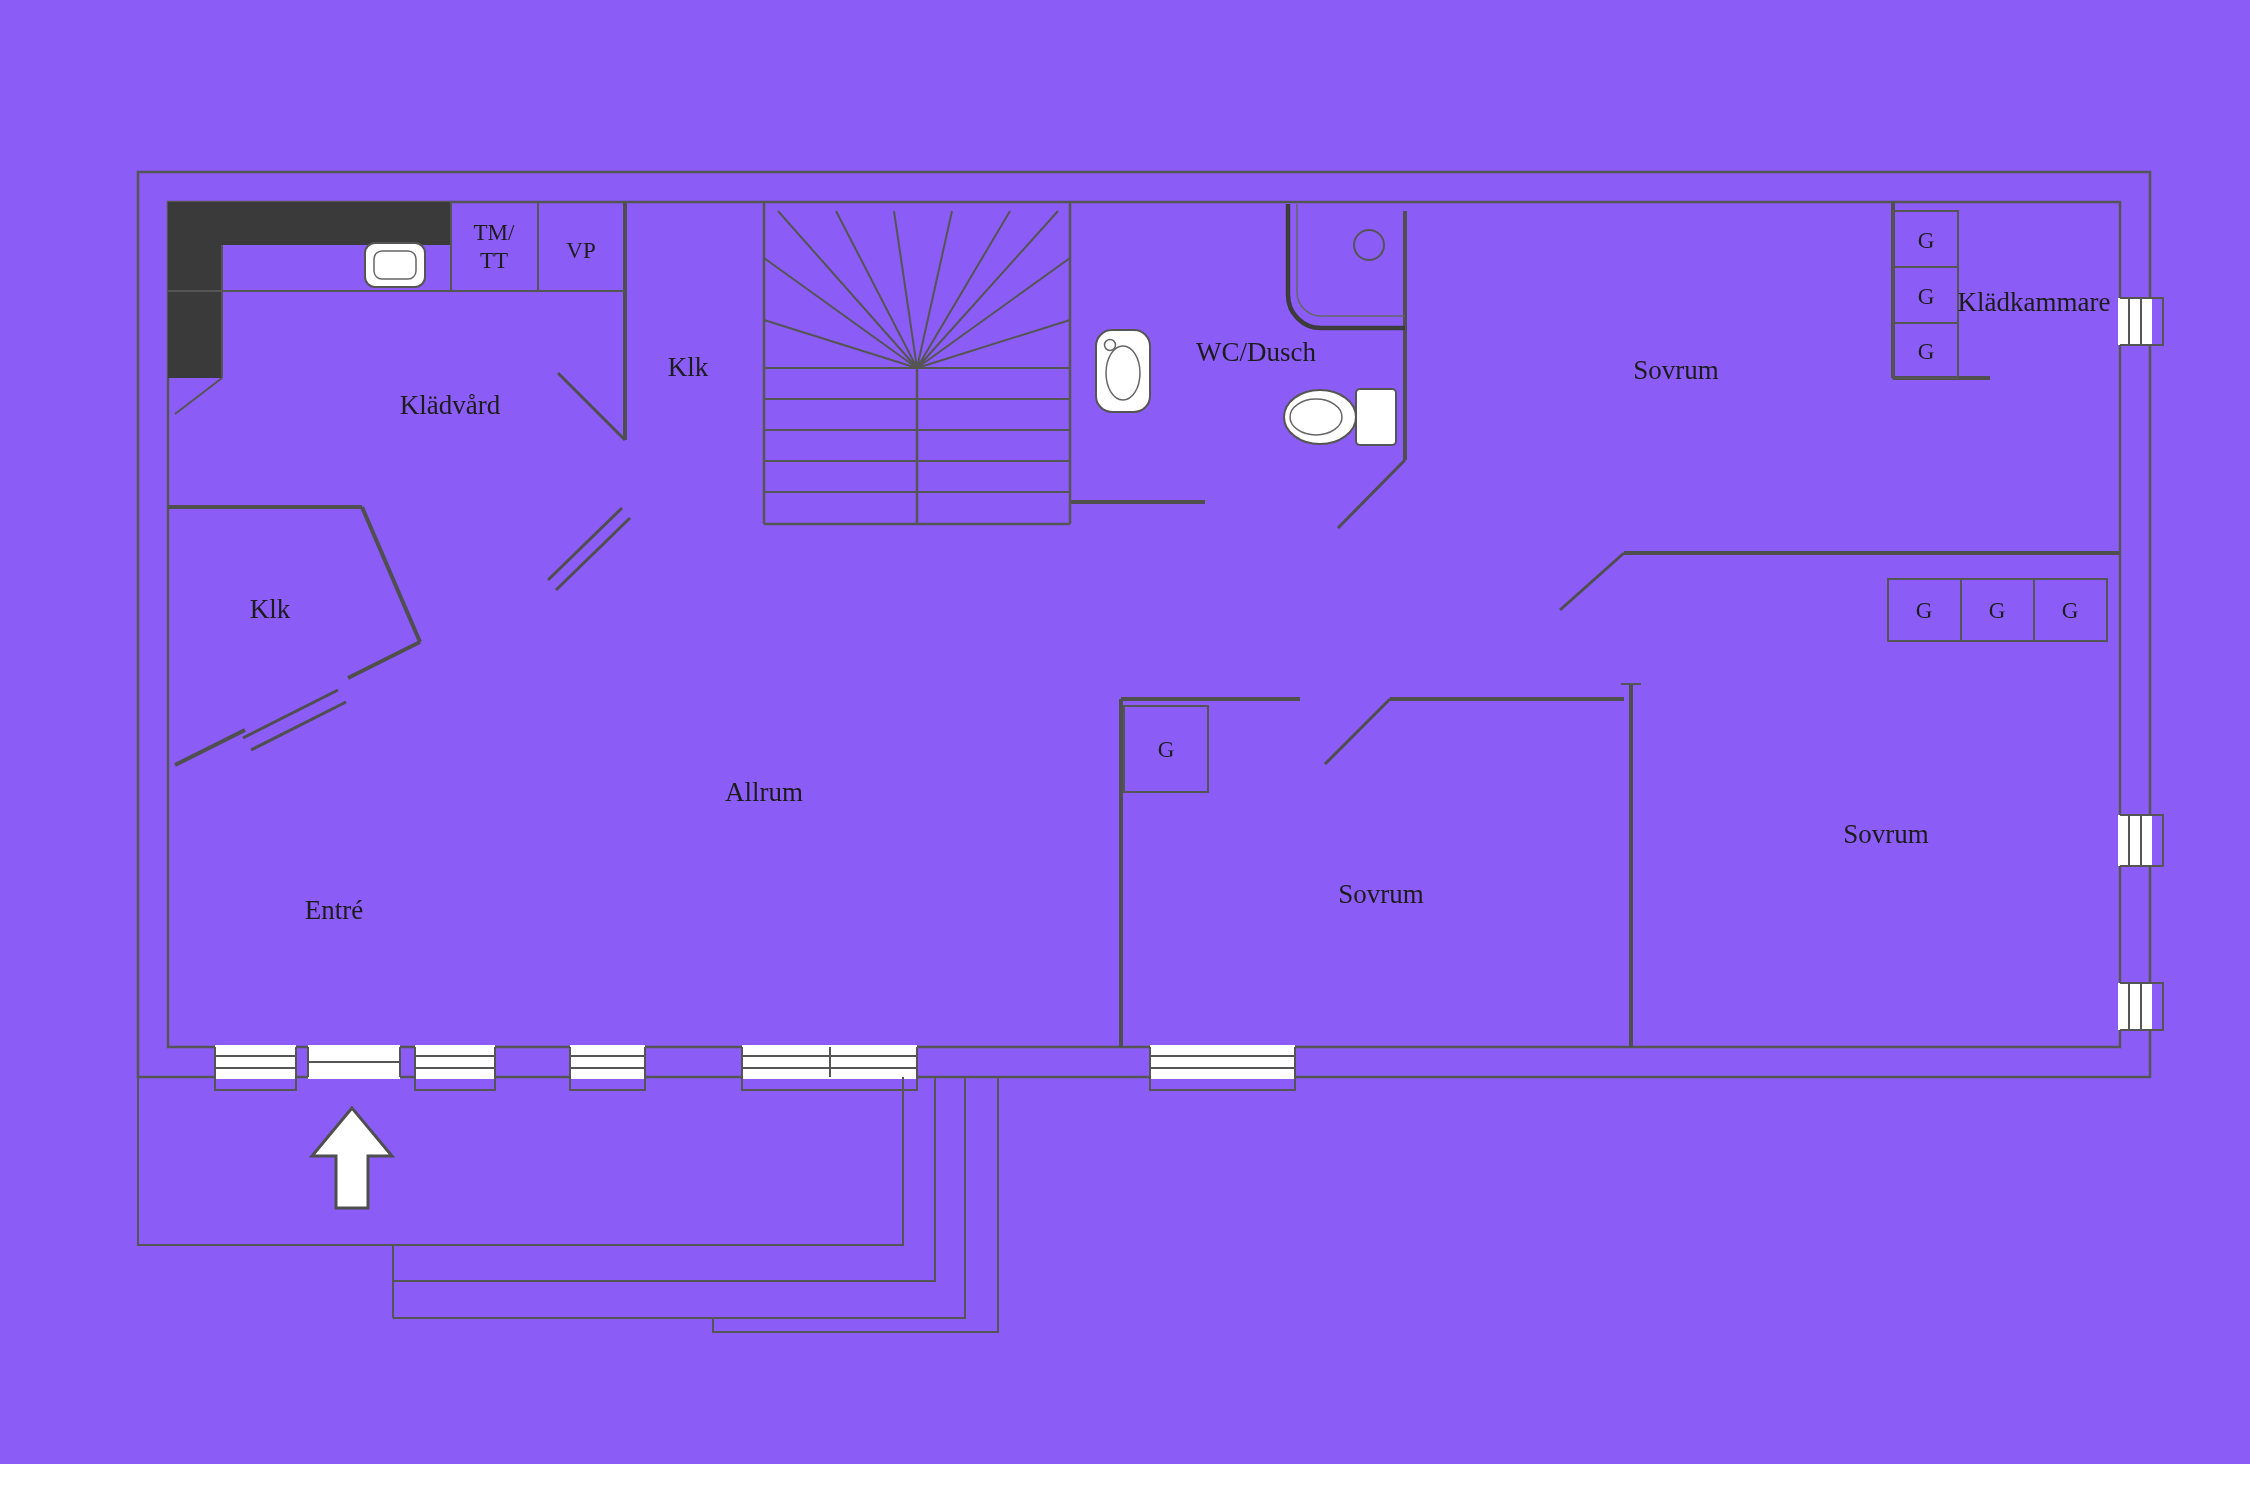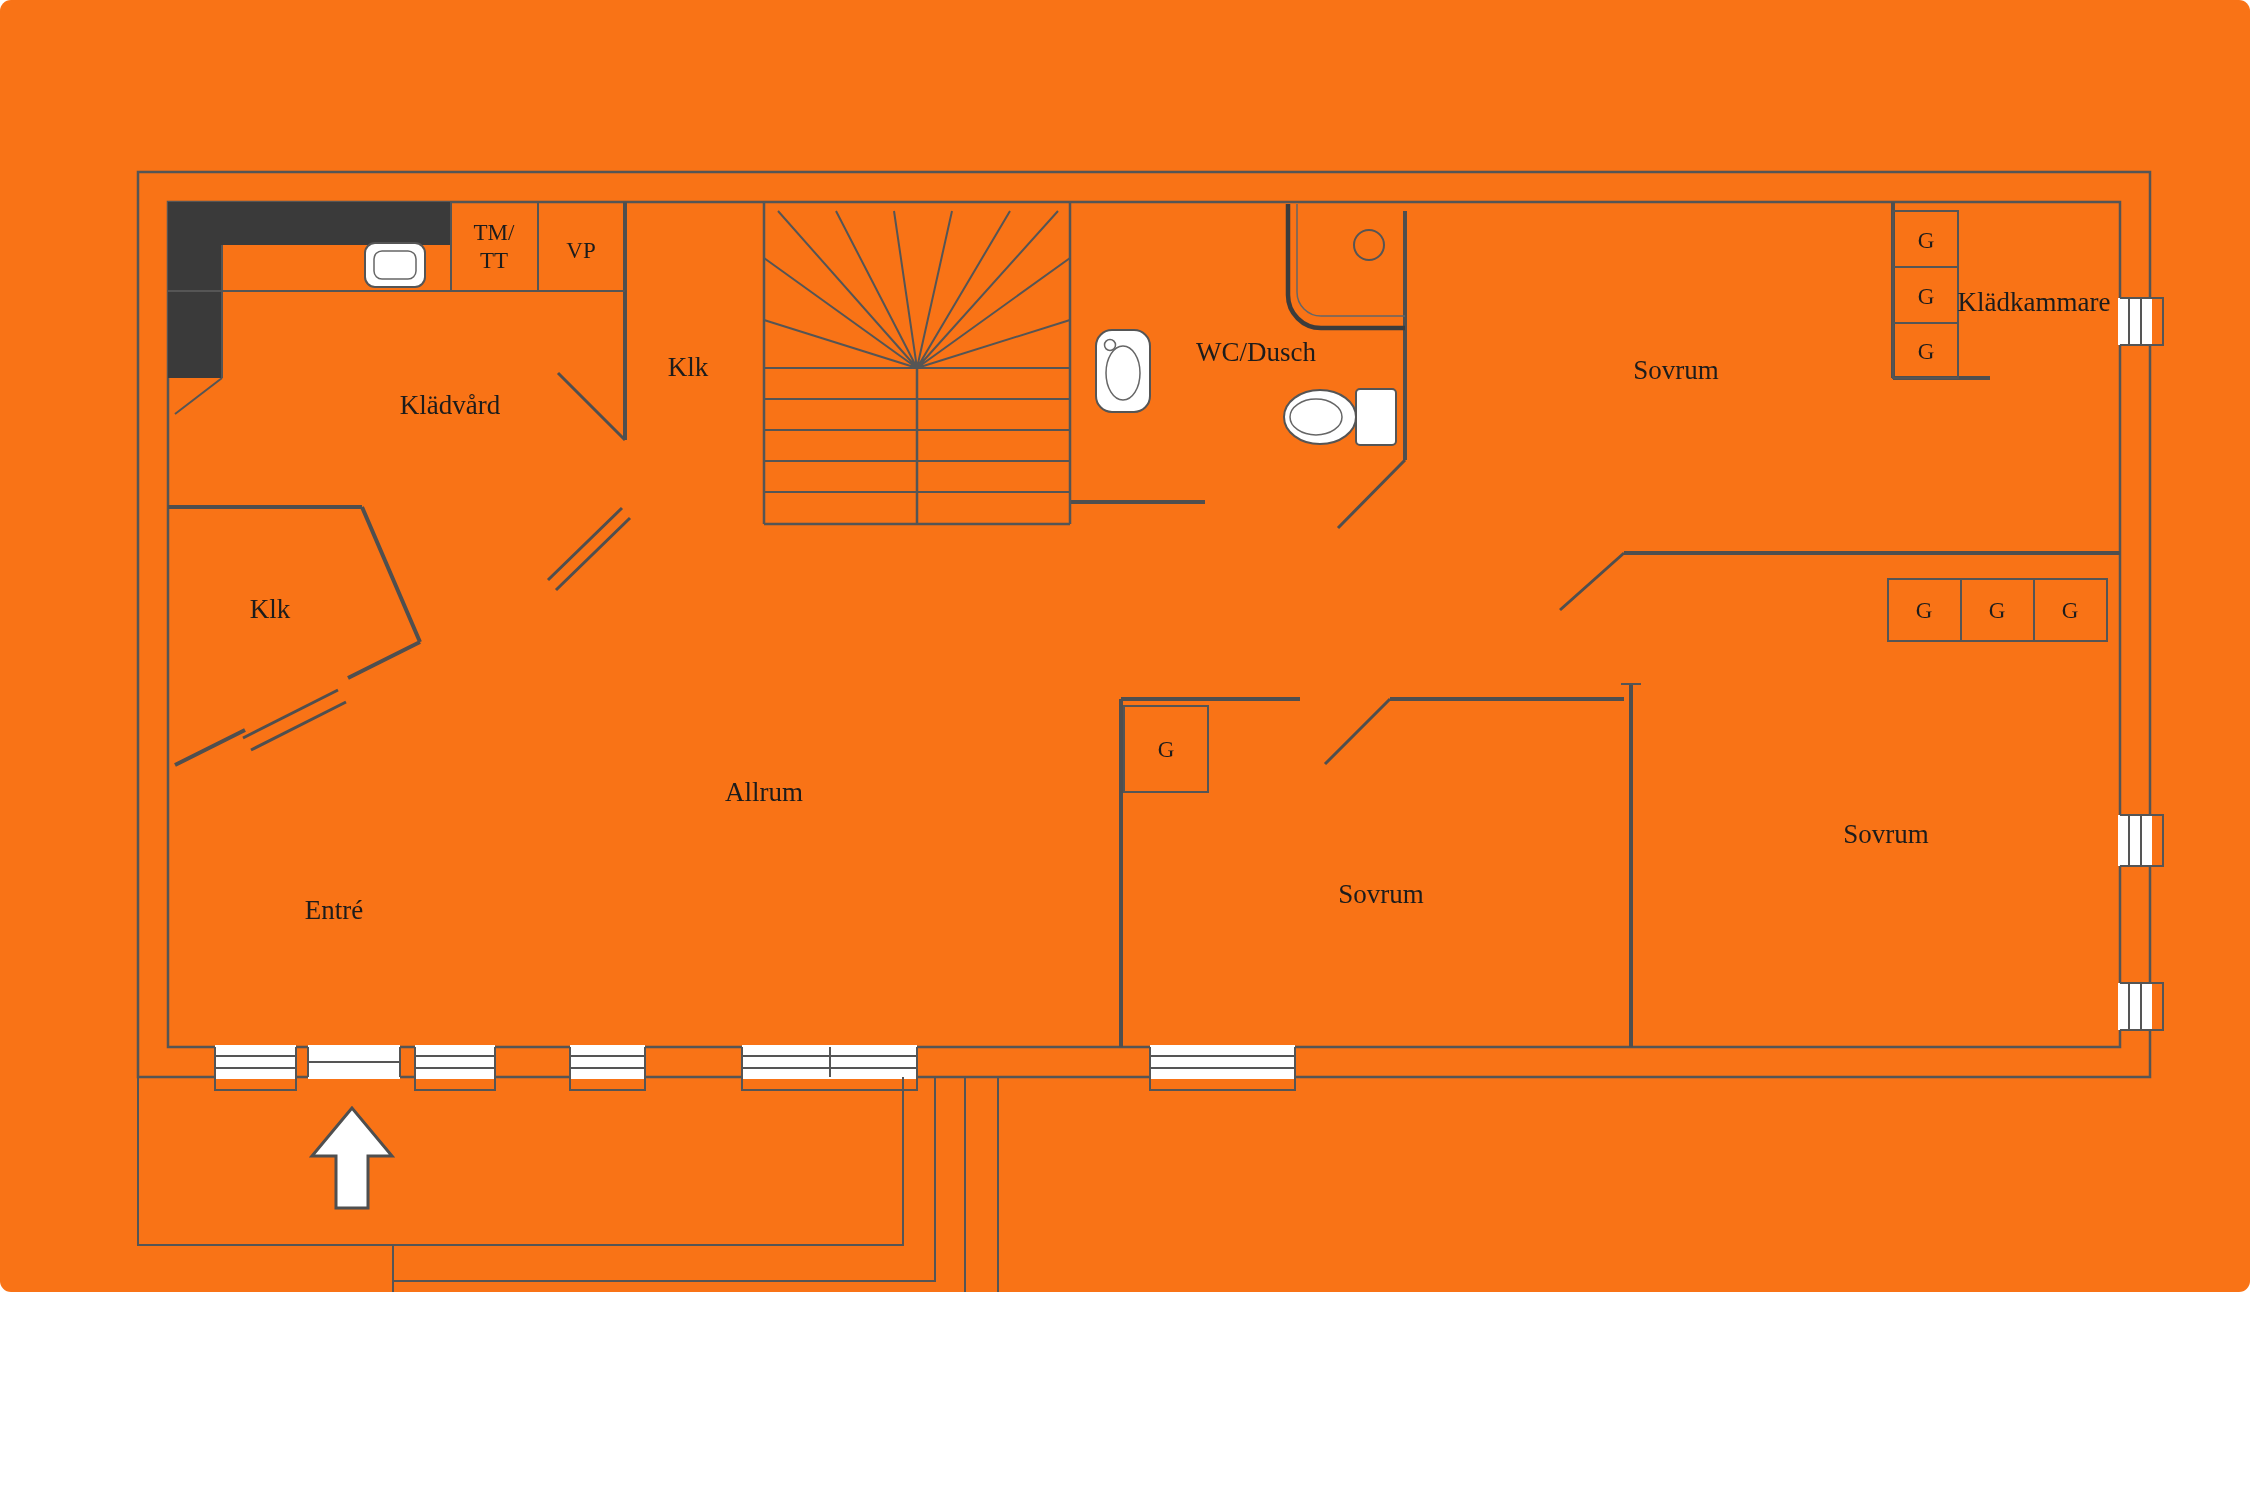--- a/index.html
+++ b/index.html
@@ -3,24 +3,23 @@
 <meta charset="utf-8">
 <style>
   html, body {
     margin: 0;
     padding: 0;
     background: #ffffff;
   }
   .page {
     position: relative;
     width: 2250px;
-    height: 1292px;
-    background: #f97316;
+    height: 1464px;
+    background: #8b5cf6;
     overflow: hidden;
-    border-radius: 11px;
   }
   svg { position: absolute; inset: 0; }
   .wall-ext   { stroke: #555; stroke-width: 2.5; fill: none; }
   .wall-int   { stroke: #4f4f4f; stroke-width: 4; fill: none; }
   .thin       { stroke: #555; stroke-width: 2; fill: none; }
   .hairline   { stroke: #666; stroke-width: 1.5; fill: none; }
   .leaf       { stroke: #4f4f4f; stroke-width: 3; fill: none; }
   .bold       { stroke: #3c3c3c; stroke-width: 4.5; fill: none; }
   .whiteout   { fill: #ffffff; stroke: none; }
   .darkfill   { fill: #3a3a3a; stroke: none; }

